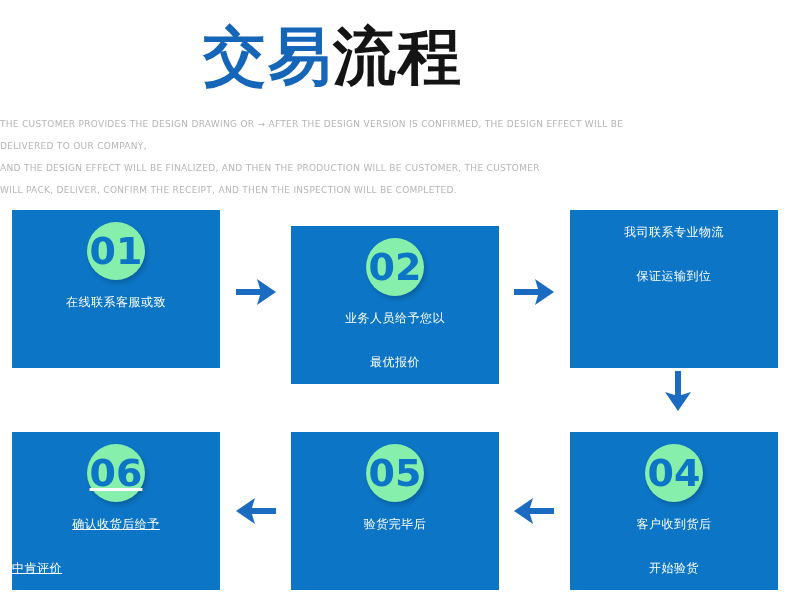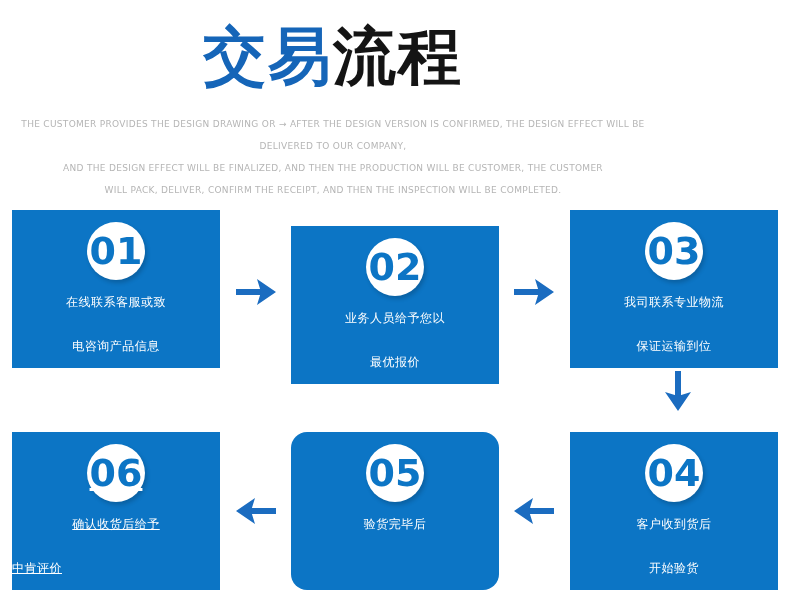--- a/index.html
+++ b/index.html
@@ -16,40 +16,40 @@
     position:absolute; top:22px; left:0; width:100%;
     text-align:center; font-size:63px; font-weight:700;
     letter-spacing:2px; line-height:1.1; white-space:nowrap;
   }
   .title .hl   { color:#1565b8; }
   .title .rest { color:#141414; }
 
   
   .subtitle {
     position:absolute; top:113px; left:0; width:100%;
-    text-align:center; color:#b5b5b5;
+    color:#b5b5b5;
     font-size:9px; line-height:22px; letter-spacing:0.3px;
     font-weight:400;
   }
 
   
   .step-box {
     position:absolute; width:208px; height:158px;
     background:#0c75c5; color:#ffffff;
   }
   .pos-1 { left:12px;  top:210px; }
   .pos-2 { left:291px; top:226px; }
   .pos-3 { left:570px; top:210px; }
   .pos-4 { left:570px; top:432px; }
-  .pos-5 { left:291px; top:432px;border-radius:16px; }
+  .pos-5 { left:291px; top:432px; }
   .pos-6 { left:12px;  top:432px;text-decoration:underline; }
 
   .step-circle {
     width:58px; height:58px; border-radius:50%;
-    background:#ffffff; margin:12px auto 0;
+    background:#86efac; margin:12px auto 0;
     display:flex; align-items:center; justify-content:center;
     color:#0c75c5; font-size:38px; font-weight:700;
     box-shadow:2px 3px 4px rgba(0,0,0,0.18);
   }
   .step-text {
     text-align:center; font-size:12px; line-height:44px;
     font-weight:400; letter-spacing:0.5px;
   }
   .step-text .l2.offset-left { text-align:left; }
 
@@ -76,38 +76,34 @@
     <div>AND THE DESIGN EFFECT WILL BE FINALIZED, AND THEN THE PRODUCTION WILL BE CUSTOMER, THE CUSTOMER</div>
     <div>WILL PACK, DELIVER, CONFIRM THE RECEIPT, AND THEN THE INSPECTION WILL BE COMPLETED.</div>
   </div>
 
   <div class="step-box pos-1">
     <div class="step-circle">
       <span>01</span>
     </div>
     <div class="step-text">
       <div class="l1">在线联系客服或致</div>
-      <div class="l2">电咨询产品信息</div>
     </div>
   </div>
 
   <div class="step-box pos-2">
     <div class="step-circle">
       <span>02</span>
     </div>
     <div class="step-text">
       <div class="l1">业务人员给予您以</div>
       <div class="l2">最优报价</div>
     </div>
   </div>
 
   <div class="step-box pos-3">
-    <div class="step-circle">
-      <span>03</span>
-    </div>
     <div class="step-text">
       <div class="l1">我司联系专业物流</div>
       <div class="l2">保证运输到位</div>
     </div>
   </div>
 
   <div class="step-box pos-4">
     <div class="step-circle">
       <span>04</span>
     </div>

